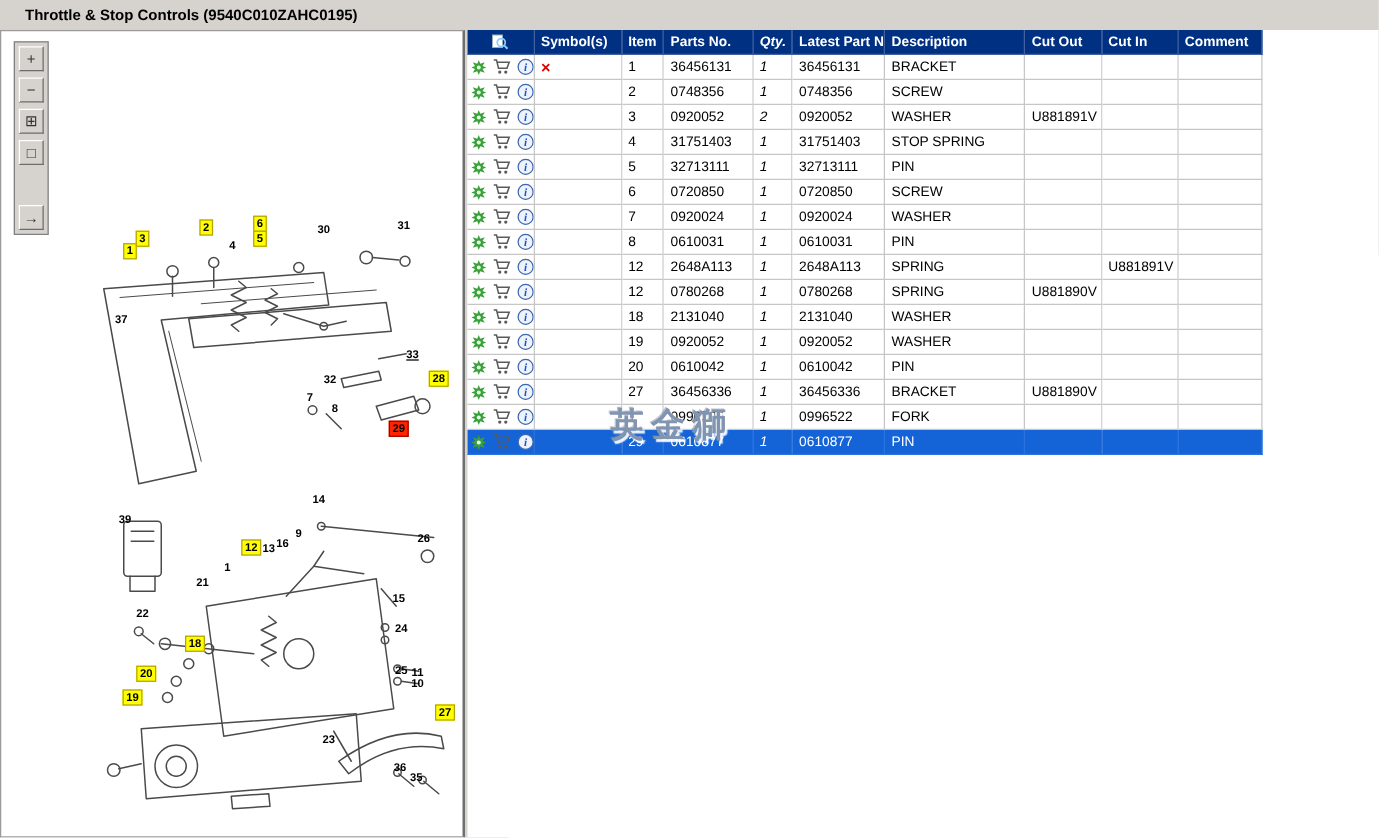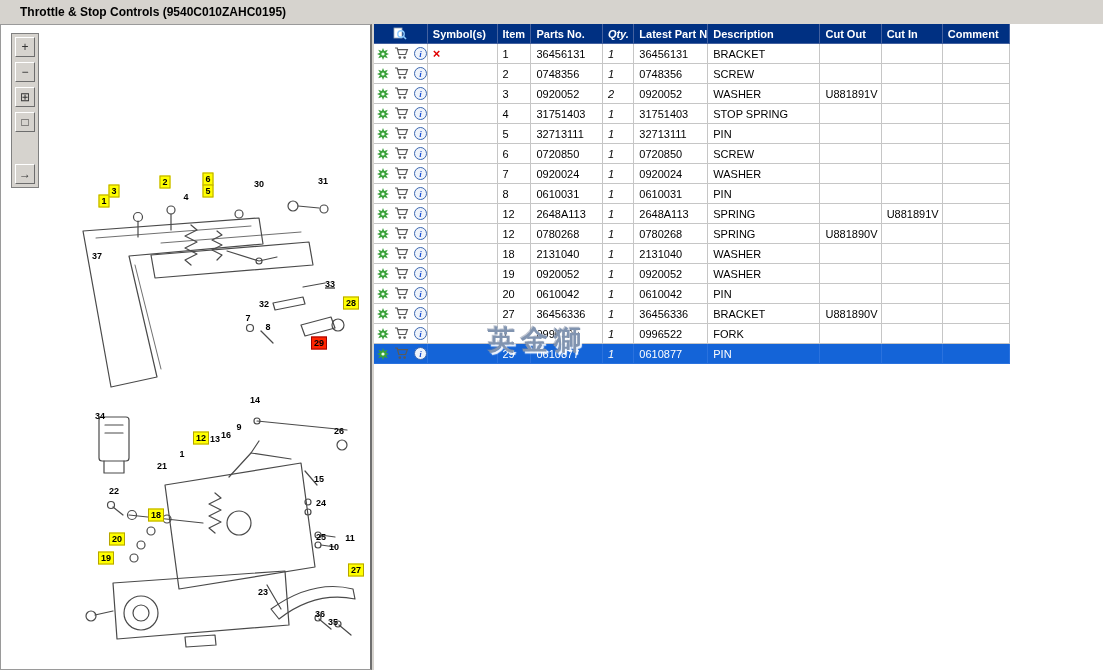--- a/index.html
+++ b/index.html
@@ -181,37 +181,37 @@
       <span class="callout y" style="left: 207px; top: 154px;">6</span>
       <span class="callout y" style="left: 207px; top: 166px;">5</span>
       <span class="callout" style="left: 258px; top: 159px;">30</span>
       <span class="callout" style="left: 322px; top: 156px;">31</span>
       <span class="callout" style="left: 329px; top: 259px; text-decoration: underline;">33</span>
       <span class="callout" style="left: 263px; top: 279px;">32</span>
       <span class="callout y" style="left: 350px; top: 278px;">28</span>
       <span class="callout" style="left: 247px; top: 293px;">7</span>
       <span class="callout" style="left: 267px; top: 302px;">8</span>
       <span class="callout r" style="left: 318px; top: 318px;">29</span>
-      <span class="callout" style="left: 99px; top: 391px;">34</span>
+      <span class="callout" style="left: 99px; top: 391px;">39</span>
       <span class="callout" style="left: 254px; top: 375px;">14</span>
       <span class="callout y" style="left: 200px; top: 413px;">12</span>
       <span class="callout" style="left: 214px; top: 414px;">13</span>
       <span class="callout" style="left: 225px; top: 410px;">16</span>
       <span class="callout" style="left: 238px; top: 402px;">9</span>
       <span class="callout" style="left: 338px; top: 406px;">26</span>
       <span class="callout" style="left: 181px; top: 429px;">1</span>
       <span class="callout" style="left: 161px; top: 441px;">21</span>
       <span class="callout" style="left: 318px; top: 454px;">15</span>
       <span class="callout" style="left: 113px; top: 466px;">22</span>
       <span class="callout" style="left: 320px; top: 478px;">24</span>
       <span class="callout" style="left: 320px; top: 512px;">25</span>
       <span class="callout y" style="left: 155px; top: 490px;">18</span>
       <span class="callout y" style="left: 116px; top: 514px;">20</span>
       <span class="callout y" style="left: 105px; top: 533px;">19</span>
-      <span class="callout" style="left: 333px; top: 513px; margin-left: 16px;">11</span>
+      <span class="callout" style="left: 333px; top: 513px;">11</span>
       <span class="callout" style="left: 333px; top: 522px;">10</span>
       <span class="callout y" style="left: 355px; top: 545px;">27</span>
       <span class="callout" style="left: 262px; top: 567px;">23</span>
       <span class="callout" style="left: 319px; top: 589px;">36</span>
       <span class="callout" style="left: 332px; top: 597px;">35</span>
     </div>
 
   <div class="toolbar">
     <div class="tb-btn">+</div>
     <div class="tb-btn">−</div>

